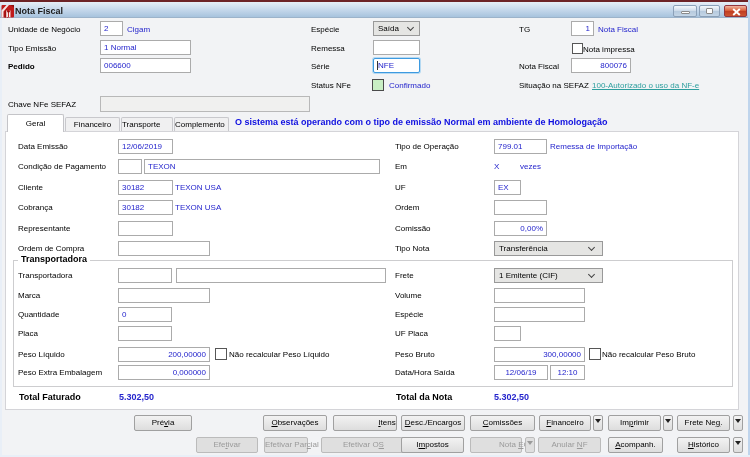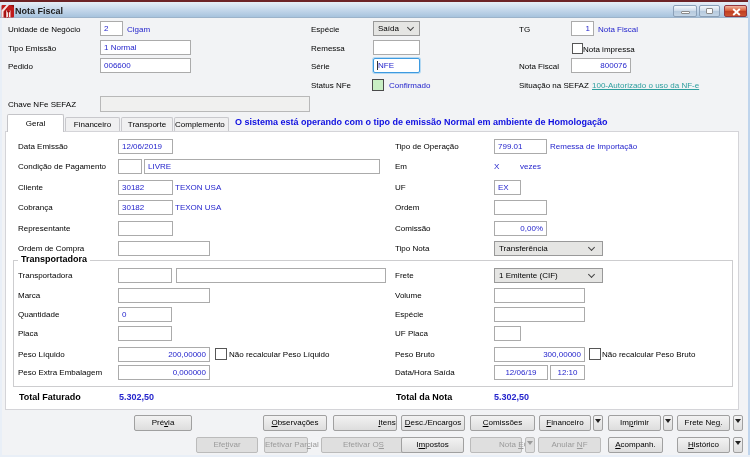--- a/index.html
+++ b/index.html
@@ -53,21 +53,21 @@
   </div>
 </div>
 
 <div class="lbl" style="left:8px; top:25px;">Unidade de Negócio</div>
 <div class="fld" style="left:100px; top:21px; width:23px;">2</div>
 <div class="lbl blue" style="left:127px; top:25px;">Cigam</div>
 
 <div class="lbl" style="left:8px; top:44px;">Tipo Emissão</div>
 <div class="fld" style="left:100px; top:40px; width:91px;">1 Normal</div>
 
-<div class="lbl" style="left:8px; top:62px;">Pedido</div>
+<div class="lbl" style="left:8px; top:62px;font-weight:bold;">Pedido</div>
 <div class="fld" style="left:100px; top:58px; width:91px;">006600</div>
 
 <div class="lbl" style="left:8px; top:100px;">Chave NFe SEFAZ</div>
 <div class="fld dis" style="left:100px; top:96px; width:210px; height:16px;"></div>
 
 <div class="lbl" style="left:311px; top:25px;">Espécie</div>
 <div class="combo" style="left:373px; top:21px; width:47px;">Saída<span class="chev" style="right:6px;"></span></div>
 
 <div class="lbl" style="left:311px; top:44px;">Remessa</div>
 <div class="fld" style="left:373px; top:40px; width:47px;"></div>
@@ -87,34 +87,34 @@
 <div class="lbl" style="left:583px; top:45px;">Nota impressa</div>
 
 <div class="lbl" style="left:519px; top:62px;">Nota Fiscal</div>
 <div class="fld r" style="left:571px; top:58px; width:60px;">800076</div>
 
 <div class="lbl" style="left:519px; top:81px;">Situação na SEFAZ</div>
 <div class="lbl" style="left:592px; top:81px; color:#2d9e9e; text-decoration:underline;">100-Autorizado o uso da NF-e</div>
 
 <div style="position:absolute; left:7px; top:114px; width:57px; height:18px; background:#fff; border:1px solid #c4c4c8; border-bottom:none; border-radius:2px 2px 0 0; z-index:10; text-align:center; line-height:17px;">Geral</div>
 <div style="position:absolute; left:65px; top:117px; width:55px; height:14px; background:#f0f0f1; border:1px solid #c8c8cc; border-bottom:none; border-radius:2px 2px 0 0; text-align:center; line-height:14px;">Financeiro</div>
-<div style="position:absolute; left:121px; top:117px; width:52px; height:14px; background:#f0f0f1; border:1px solid #c8c8cc; border-bottom:none; border-radius:2px 2px 0 0; text-align:center; line-height:14px;">Transporte</div>
+<div style="position:absolute; left:121px; top:117px; width:52px; height:14px; background:#f0f0f1; border:1px solid #c8c8cc; border-bottom:none; border-radius:2px 2px 0 0; text-align:left; line-height:14px;">Transporte</div>
 <div style="position:absolute; left:174px; top:117px; width:55px; height:14px; background:#f0f0f1; border:1px solid #c8c8cc; border-bottom:none; border-radius:2px 2px 0 0; text-align:left; line-height:14px;">Complemento</div>
 <div class="lbl b" style="left:235px; top:118px; color:#0f0fe0;">O sistema está operando com o tipo de emissão Normal em ambiente de Homologação</div>
 
 <div style="position:absolute; left:5px; top:131px; width:734px; height:279px; background:#fff; border:1px solid #d4d4d8; z-index:1;"></div>
 <div style="position:absolute; left:7px; top:132px; width:55px; height:2px; background:#fff; z-index:11;"></div>
 
 <div style="position:absolute; z-index:5; left:0; top:0;">
 <div class="lbl" style="left:18px; top:142px;">Data Emissão</div>
 <div class="fld" style="left:118px; top:139px; width:55px;">12/06/2019</div>
 
 <div class="lbl" style="left:18px; top:162px;">Condição de Pagamento</div>
 <div class="fld" style="left:118px; top:159px; width:24px;"></div>
-<div class="fld" style="left:144px; top:159px; width:236px;">LIVRE</div>
+<div class="fld" style="left:144px; top:159px; width:236px;">TEXON</div>
 
 <div class="lbl" style="left:18px; top:183px;">Cliente</div>
 <div class="fld" style="left:118px; top:180px; width:55px;">30182</div>
 <div class="lbl blue" style="left:175px; top:183px;">TEXON USA</div>
 
 <div class="lbl" style="left:18px; top:203px;">Cobrança</div>
 <div class="fld" style="left:118px; top:200px; width:55px;">30182</div>
 <div class="lbl blue" style="left:175px; top:203px;">TEXON USA</div>
 
 <div class="lbl" style="left:18px; top:224px;">Representante</div>

